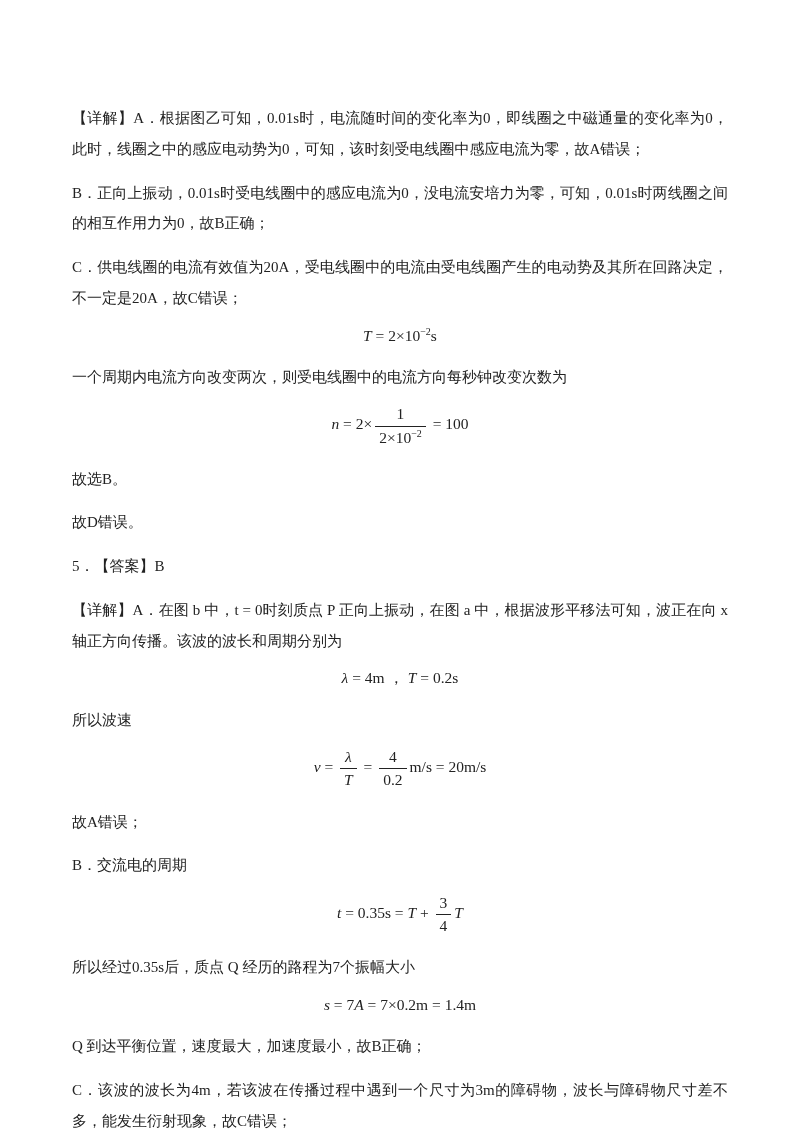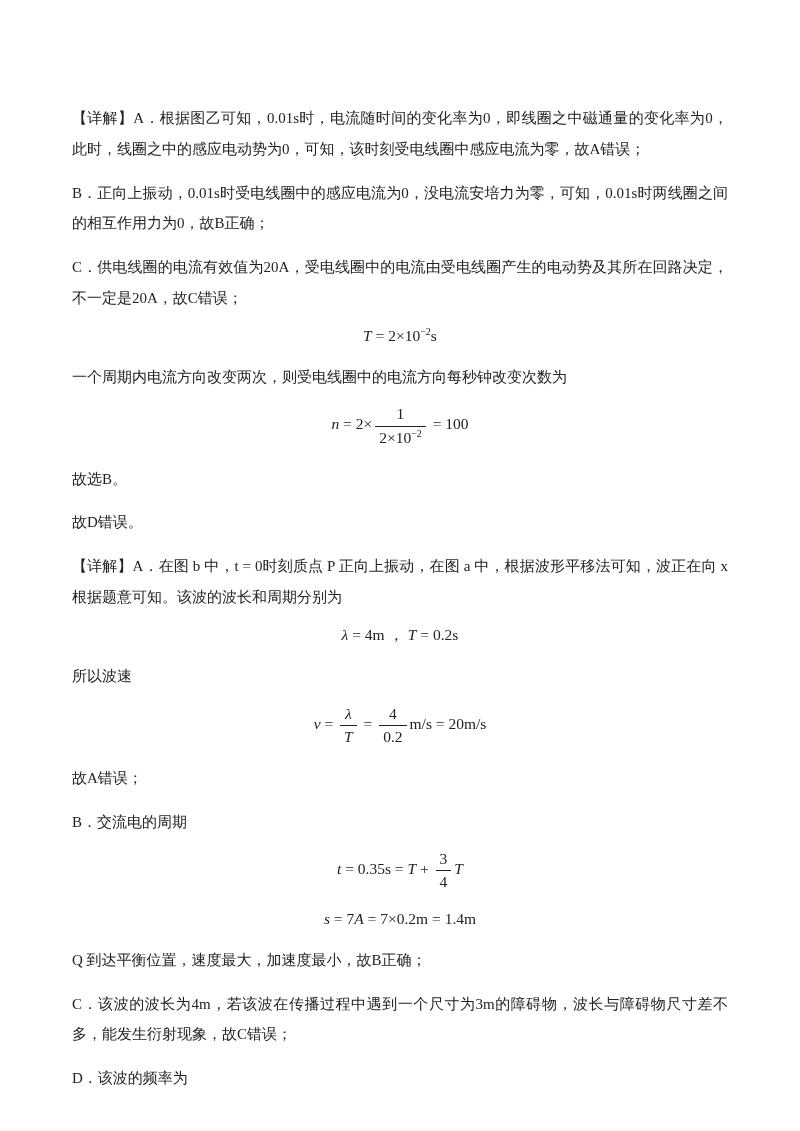--- a/index.html
+++ b/index.html
@@ -78,39 +78,41 @@
     </div>
 
     <p class="para">一个周期内电流方向改变两次，则受电线圈中的电流方向每秒钟改变次数为</p>
 
     <div class="formula">
       <span class="mv">n</span><span> = </span><span>2×</span><span class="frac"><span class="num">1</span><span class="den"><span>2×10</span><sup>−2</sup></span></span><span> = </span><span>100</span>
     </div>
 
     <p class="para">故选B。</p>
     <p class="para">故D错误。</p>
-    <p class="para">【详解】A．在图 b 中，t = 0时刻质点 P 正向上振动，在图 a 中，根据波形平移法可知，波正在向 x 根据题意可知。该波的波长和周期分别为</p>
+    <p class="para">5．【答案】B</p>
+    <p class="para">【详解】A．在图 b 中，t = 0时刻质点 P 正向上振动，在图 a 中，根据波形平移法可知，波正在向 x 轴正方向传播。该波的波长和周期分别为</p>
 
     <div class="formula">
       <span class="mv">λ</span><span> = </span><span>4m</span><span> ， </span><span class="mv">T</span><span> = </span><span>0.2s</span>
     </div>
 
     <p class="para">所以波速</p>
 
     <div class="formula">
       <span class="mv">v</span><span> = </span><span class="frac"><span class="num mv">λ</span><span class="den mv">T</span></span><span> = </span><span class="frac"><span class="num">4</span><span class="den">0.2</span></span><span>m/s</span><span> = </span><span>20m/s</span>
     </div>
 
     <p class="para">故A错误；</p>
     <p class="para">B．交流电的周期</p>
 
     <div class="formula">
       <span class="mv">t</span><span> = </span><span>0.35s</span><span> = </span><span class="mv">T</span><span> + </span><span class="frac"><span class="num">3</span><span class="den">4</span></span><span class="mv">T</span>
     </div>
 
+    <p class="para">所以经过0.35s后，质点 Q 经历的路程为7个振幅大小</p>
 
     <div class="formula">
       <span class="mv">s</span><span> = </span><span>7</span><span class="mv">A</span><span> = </span><span>7×0.2m</span><span> = </span><span>1.4m</span>
     </div>
 
     <p class="para">Q 到达平衡位置，速度最大，加速度最小，故B正确；</p>
     <p class="para">C．该波的波长为4m，若该波在传播过程中遇到一个尺寸为3m的障碍物，波长与障碍物尺寸差不多，能发生衍射现象，故C错误；</p>
     <p class="para">D．该波的频率为</p>
 
   </div>

